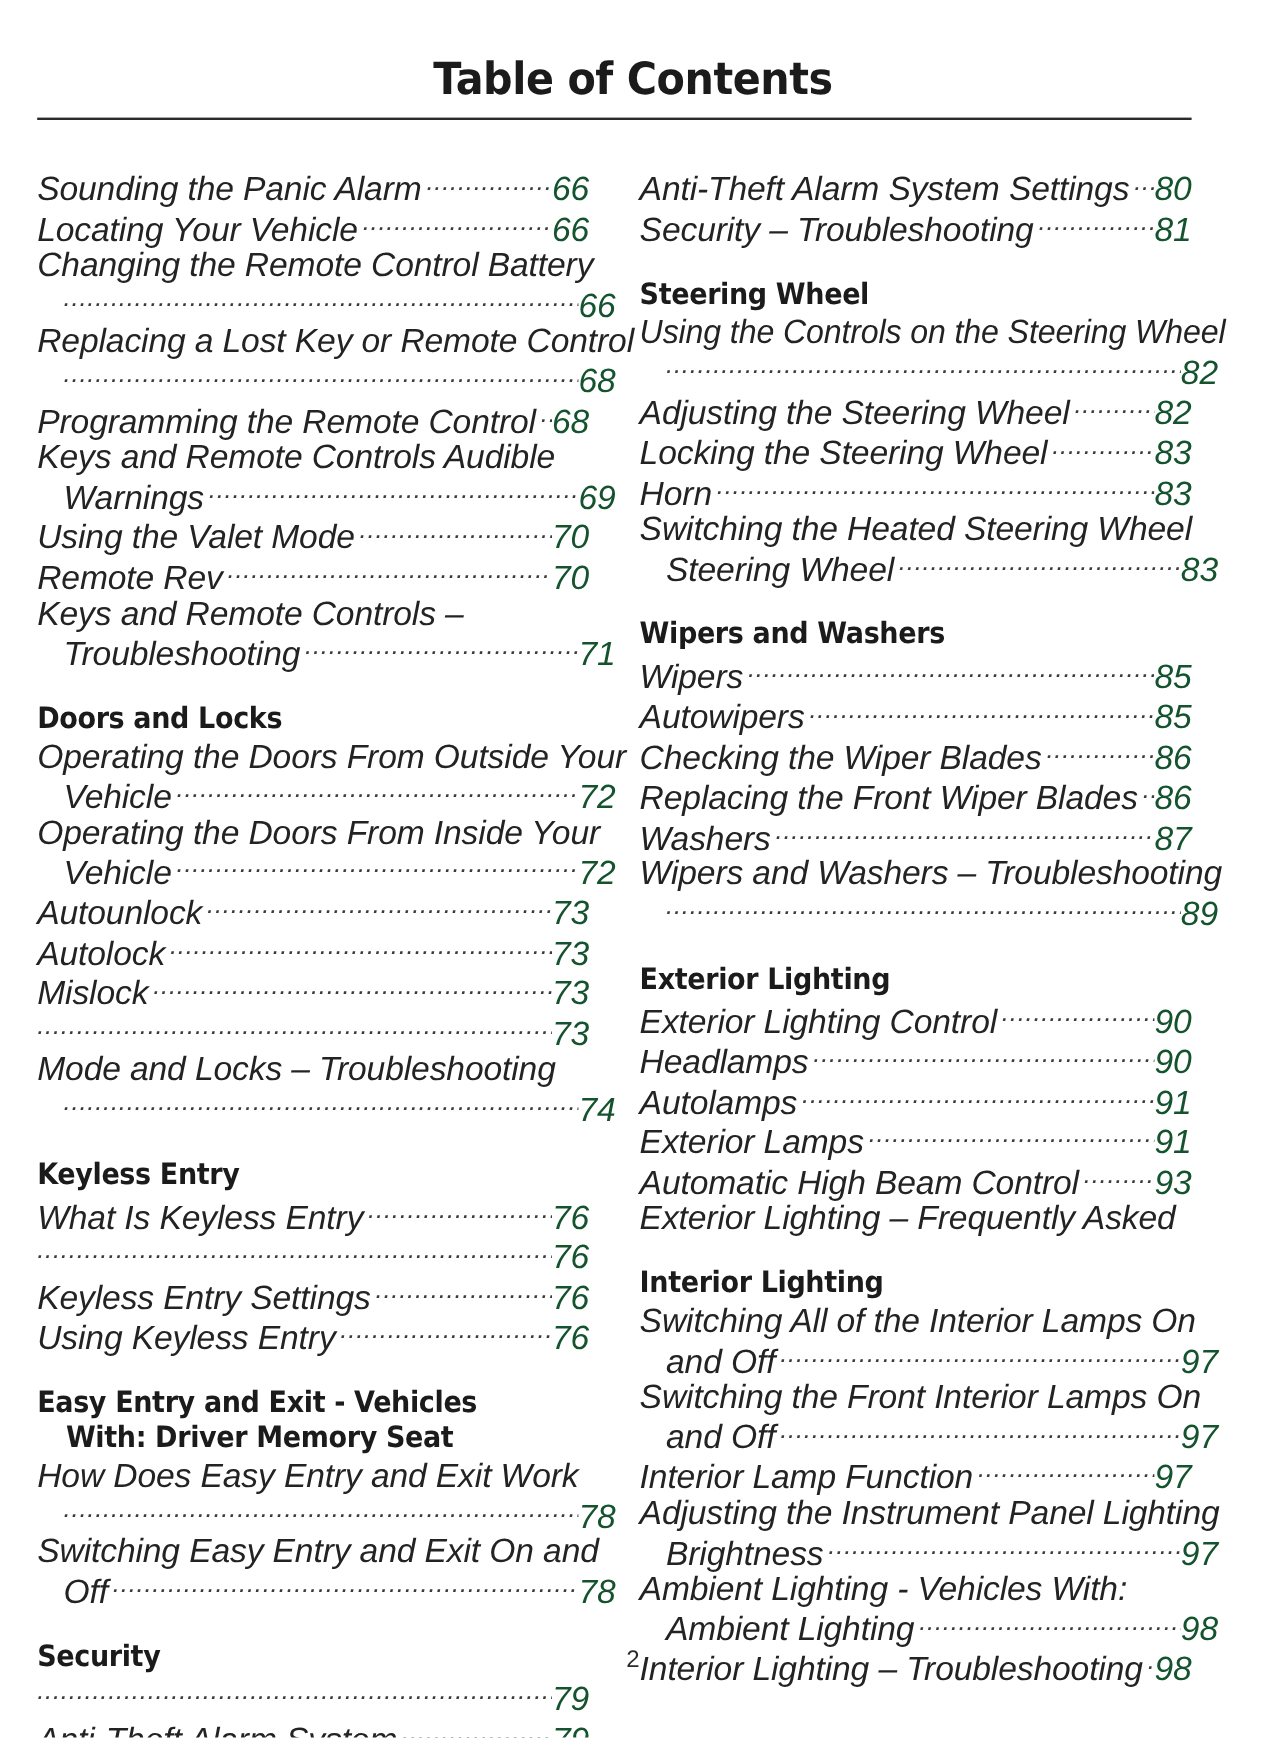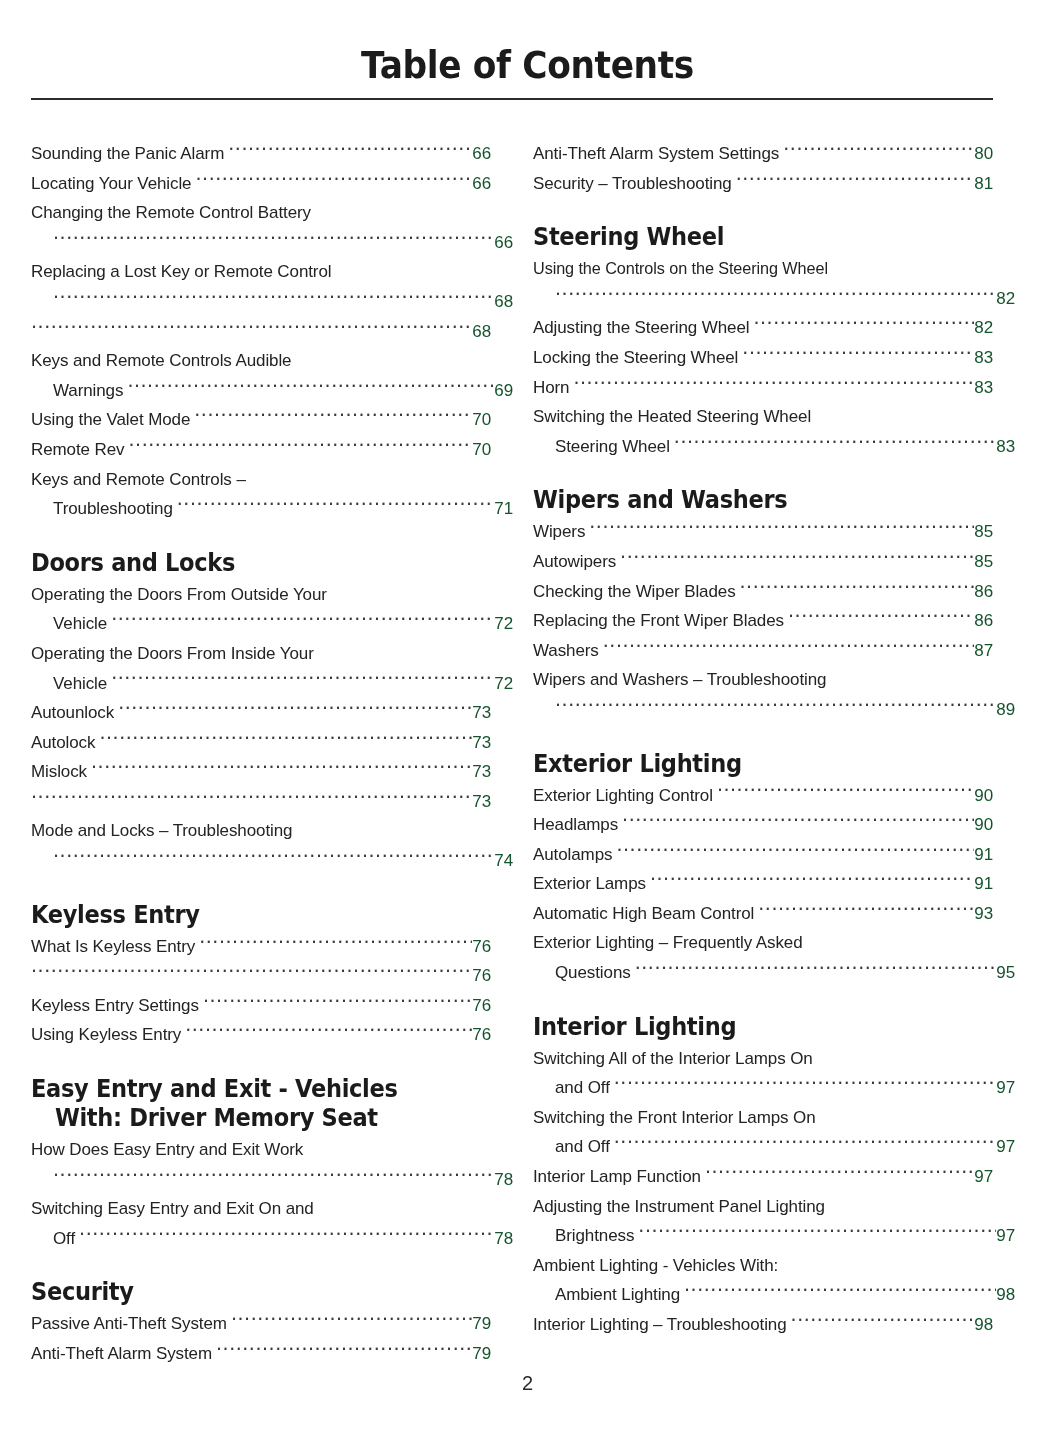--- a/index.html
+++ b/index.html
@@ -78,26 +78,27 @@
     width: 108.7%;
   }
   .section-head .cont {
     display: block;
     padding-left: 26px;
   }
 
   
   .entry {
     position: relative;
-    font-size: 17px;
+    font-size: 28px;
     line-height: 29.6px;
     color: #232323;
     margin: 0;
     padding: 0;
     letter-spacing: -0.1px;
+    font-style: italic;
   }
   .entry .line {
     display: block;
     white-space: nowrap;
   }
   .entry .line.ind { padding-left: 22px; }
 
   
   .entry .lastline {
     display: flex;
@@ -183,20 +184,21 @@
         </div>
         <div class="entry leader-own">
           <span class="line">Replacing a Lost Key or Remote Control</span>
           <span class="lastline">
             <span class="leader"></span>
             <span class="pageno">68</span>
           </span>
         </div>
         <div class="entry">
           <span class="lastline">
+            <span class="txt">Programming the Remote Control</span>
             <span class="leader"></span>
             <span class="pageno">68</span>
           </span>
         </div>
         <div class="entry">
           <span class="line">Keys and Remote Controls Audible</span>
           <span class="lastline ind">
             <span class="txt">Warnings</span>
             <span class="leader"></span>
             <span class="pageno">69</span>
@@ -315,21 +317,20 @@
           <span class="line">Switching Easy Entry and Exit On and</span>
           <span class="lastline ind">
             <span class="txt">Off </span>
             <span class="leader"></span>
             <span class="pageno">78</span>
           </span>
         </div>
         <div class="section-head"><span>Security</span></div>
         <div class="entry">
           <span class="lastline">
-            <span class="txt">Passive Anti-Theft System</span>
             <span class="leader"></span>
             <span class="pageno">79</span>
           </span>
         </div>
         <div class="entry">
           <span class="lastline">
             <span class="txt">Anti-Theft Alarm System</span>
             <span class="leader"></span>
             <span class="pageno">79</span>
           </span>
@@ -461,25 +462,20 @@
         </div>
         <div class="entry">
           <span class="lastline">
             <span class="txt">Automatic High Beam Control</span>
             <span class="leader"></span>
             <span class="pageno">93</span>
           </span>
         </div>
         <div class="entry">
           <span class="line">Exterior Lighting – Frequently Asked</span>
-          <span class="lastline ind">
-            <span class="txt">Questions </span>
-            <span class="leader"></span>
-            <span class="pageno">95</span>
-          </span>
         </div>
         <div class="section-head"><span>Interior Lighting</span></div>
         <div class="entry">
           <span class="line">Switching All of the Interior Lamps On</span>
           <span class="lastline ind">
             <span class="txt">and Off</span>
             <span class="leader"></span>
             <span class="pageno">97</span>
           </span>
         </div>

